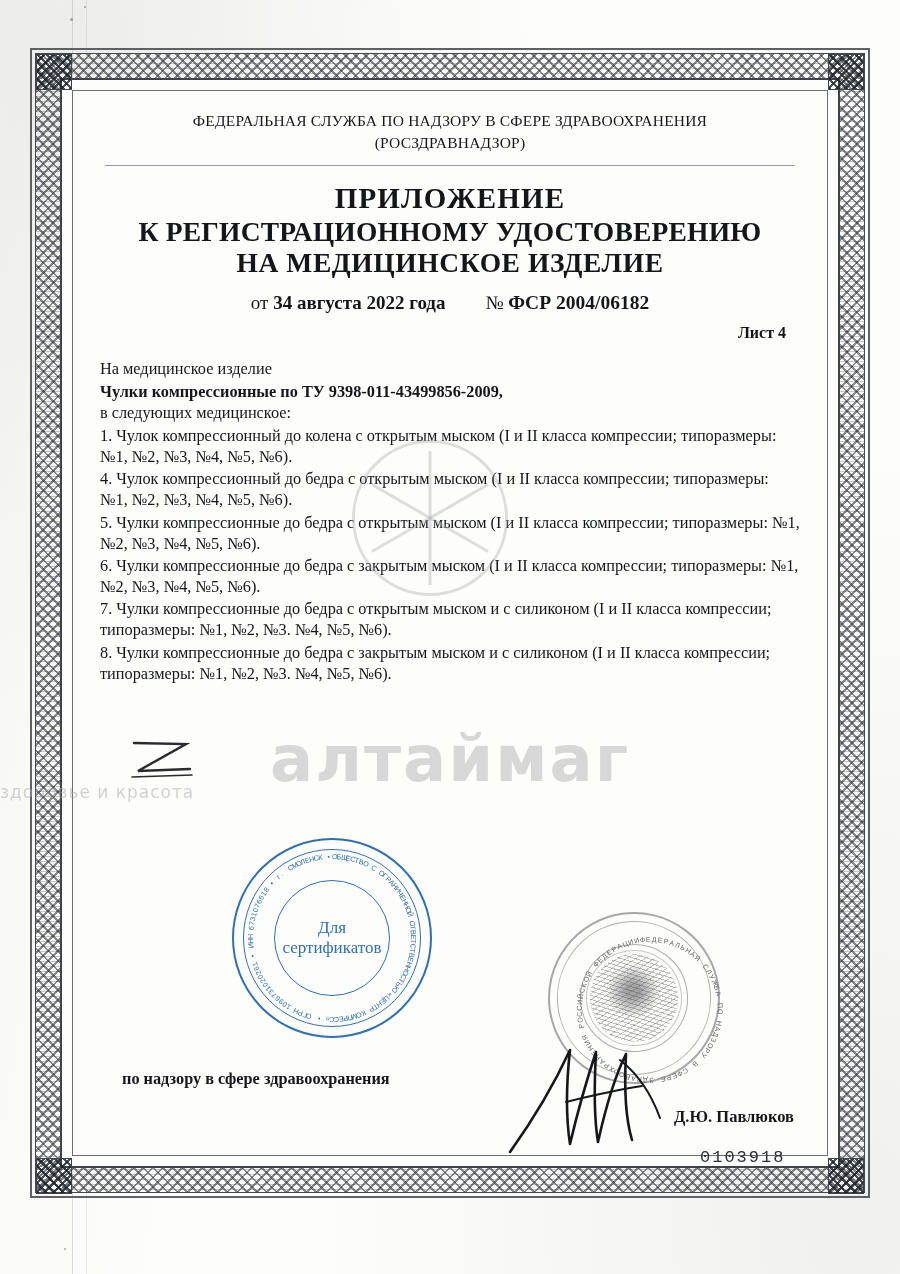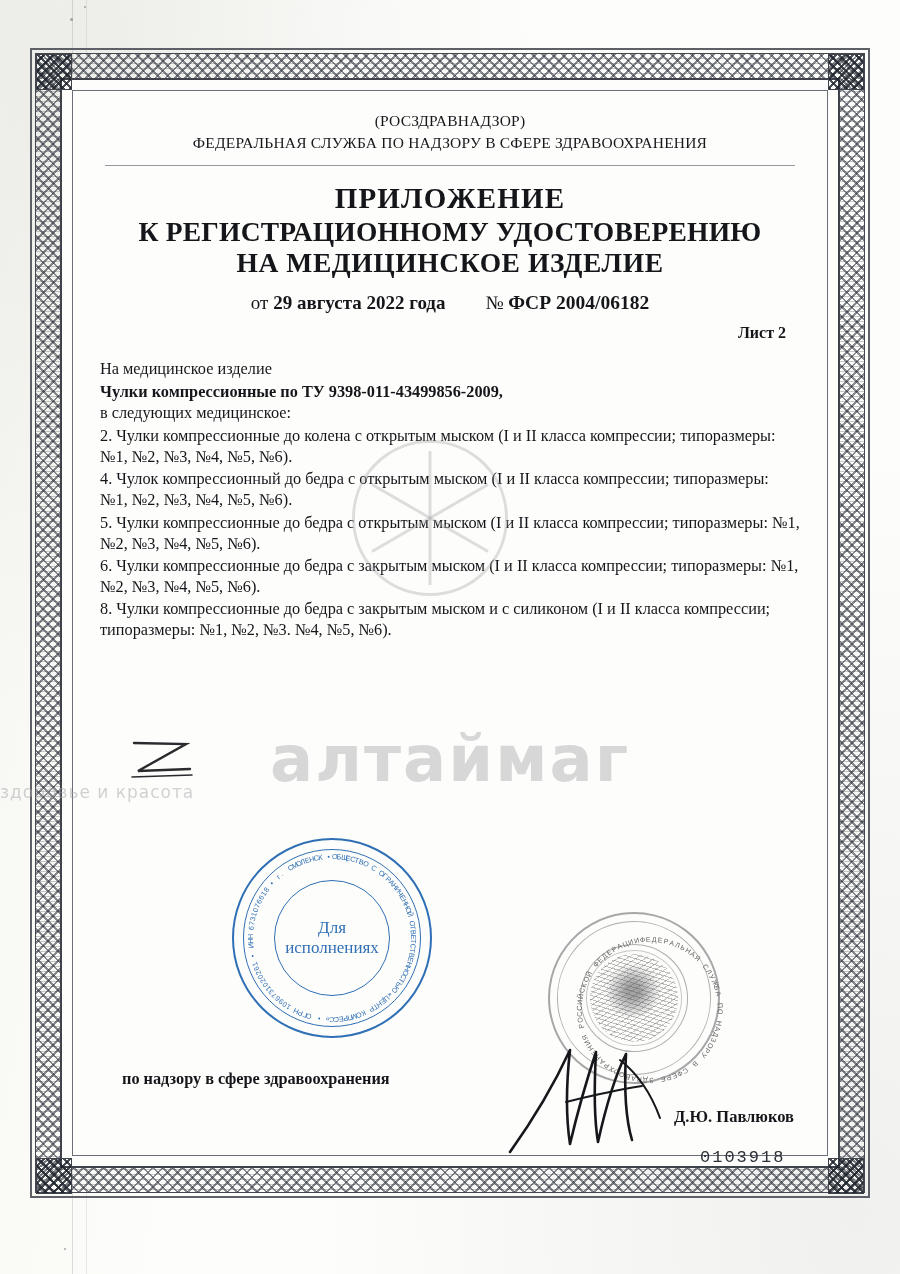--- a/index.html
+++ b/index.html
@@ -399,53 +399,54 @@
   </div>
   <div class="inner-frame"></div>
   <div class="corner tl"></div>
   <div class="corner tr"></div>
   <div class="corner bl"></div>
   <div class="corner br"></div>
 
   <div class="content">
 
     <div class="agency">
+      <div>ФЕДЕРАЛЬНАЯ СЛУЖБА ПО НАДЗОРУ В СФЕРЕ ЗДРАВООХРАНЕНИЯ</div>
       <div>(РОСЗДРАВНАДЗОР)</div>
-      <div>ФЕДЕРАЛЬНАЯ СЛУЖБА ПО НАДЗОРУ В СФЕРЕ ЗДРАВООХРАНЕНИЯ</div>
     </div>
     <div class="rule"></div>
 
     <div class="title">
       <div class="l1">ПРИЛОЖЕНИЕ</div>
       <div class="l2">К РЕГИСТРАЦИОННОМУ УДОСТОВЕРЕНИЮ</div>
       <div class="l3">НА МЕДИЦИНСКОЕ ИЗДЕЛИЕ</div>
     </div>
 
     <div class="dateline">
       <div class="date">
         <span>от</span>
-        <b>29 августа 2022 года</b>
+        <b>34 августа 2022 года</b>
       </div>
       <div class="regnum">
         <span>№</span>
         <b>ФСР 2004/06182</b>
       </div>
     </div>
 
-    <div class="sheet">Лист 2</div>
+    <div class="sheet">Лист 4</div>
 
     <div class="body">
       <div class="lead">На медицинское изделие</div>
       <div class="product">Чулки компрессионные по ТУ 9398-011-43499856-2009,</div>
       <div class="sub">в следующих медицинское:</div>
 
-      <div class="item">2. Чулки компрессионные до колена с открытым мыском (I и II класса компрессии; типоразмеры: №1, №2, №3, №4, №5, №6).</div>
+      <div class="item">1. Чулок компрессионный до колена с открытым мыском (I и II класса компрессии; типоразмеры: №1, №2, №3, №4, №5, №6).</div>
       <div class="item">4. Чулок компрессионный до бедра с открытым мыском (I и II класса компрессии; типоразмеры: №1, №2, №3, №4, №5, №6).</div>
       <div class="item">5. Чулки компрессионные до бедра с открытым мыском (I и II класса компрессии; типоразмеры: №1, №2, №3, №4, №5, №6).</div>
       <div class="item">6. Чулки компрессионные до бедра с закрытым мыском (I и II класса компрессии; типоразмеры: №1, №2, №3, №4, №5, №6).</div>
+      <div class="item">7. Чулки компрессионные до бедра с открытым мыском и с силиконом (I и II класса компрессии; типоразмеры: №1, №2, №3. №4, №5, №6).</div>
       <div class="item">8. Чулки компрессионные до бедра с закрытым мыском и с силиконом (I и II класса компрессии; типоразмеры: №1, №2, №3. №4, №5, №6).</div>
     </div>
   </div>
 
   <div class="watermark">
     <div class="wm-logo">
         <i></i>
       </div>
     <div class="wm-text">алтаймаг</div>
     <div class="wm-sub">здоровье и красота</div>
@@ -562,21 +563,21 @@
         <span style="transform: rotate(337.297deg) translate(0px, -86px); color: rgb(47, 111, 181); font-size: 7.2px;">Л</span>
         <span style="transform: rotate(340.541deg) translate(0px, -86px); color: rgb(47, 111, 181); font-size: 7.2px;">Е</span>
         <span style="transform: rotate(343.784deg) translate(0px, -86px); color: rgb(47, 111, 181); font-size: 7.2px;">Н</span>
         <span style="transform: rotate(347.027deg) translate(0px, -86px); color: rgb(47, 111, 181); font-size: 7.2px;">С</span>
         <span style="transform: rotate(350.27deg) translate(0px, -86px); color: rgb(47, 111, 181); font-size: 7.2px;">К</span>
         <span style="transform: rotate(353.514deg) translate(0px, -86px); color: rgb(47, 111, 181); font-size: 7.2px;"> </span>
         <span style="transform: rotate(356.757deg) translate(0px, -86px); color: rgb(47, 111, 181); font-size: 7.2px;">•</span>
       </div>
     <div class="center">
       <div>Для</div>
-      <div>исполнениях</div>
+      <div>сертификатов</div>
     </div>
   </div>
 
   <div class="stamp-grey">
     <div class="r2"></div>
     <div class="r3"></div>
     <div class="r4"></div>
     <div class="eagle"></div>
     <div class="arc-text arc-g" id="arcGrey">
         <span style="transform: rotate(0deg) translate(0px, -74px); color: rgb(70, 70, 73); font-size: 7px;">Ф</span>

